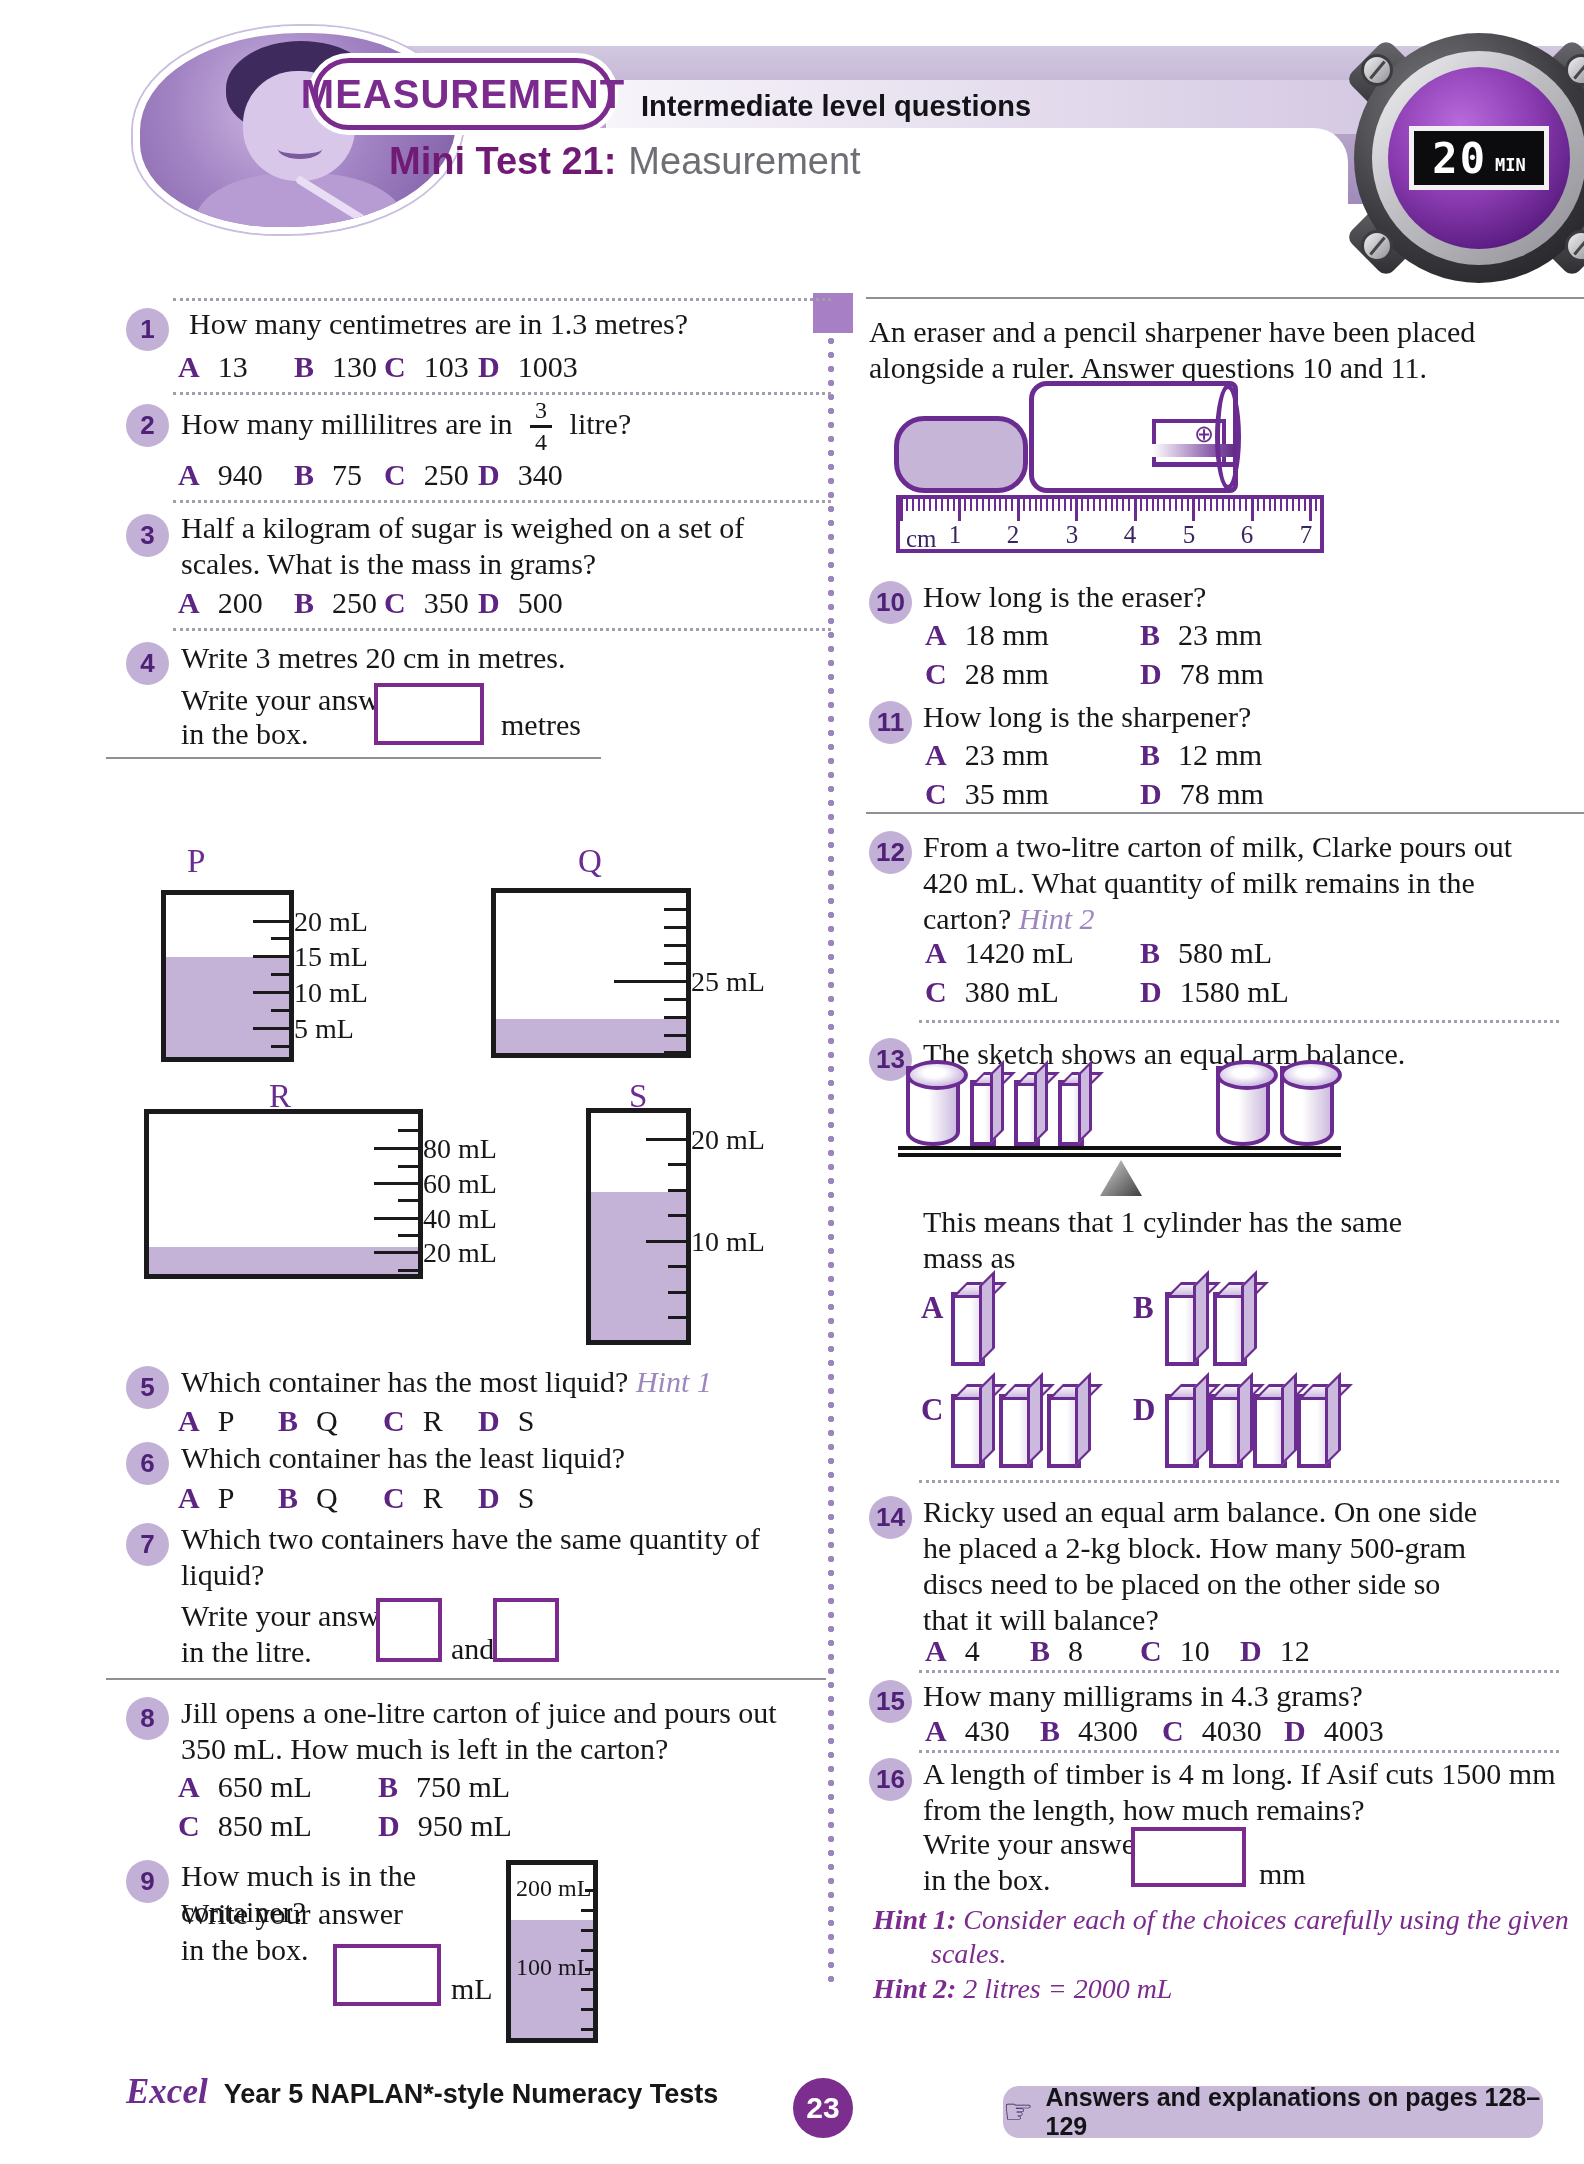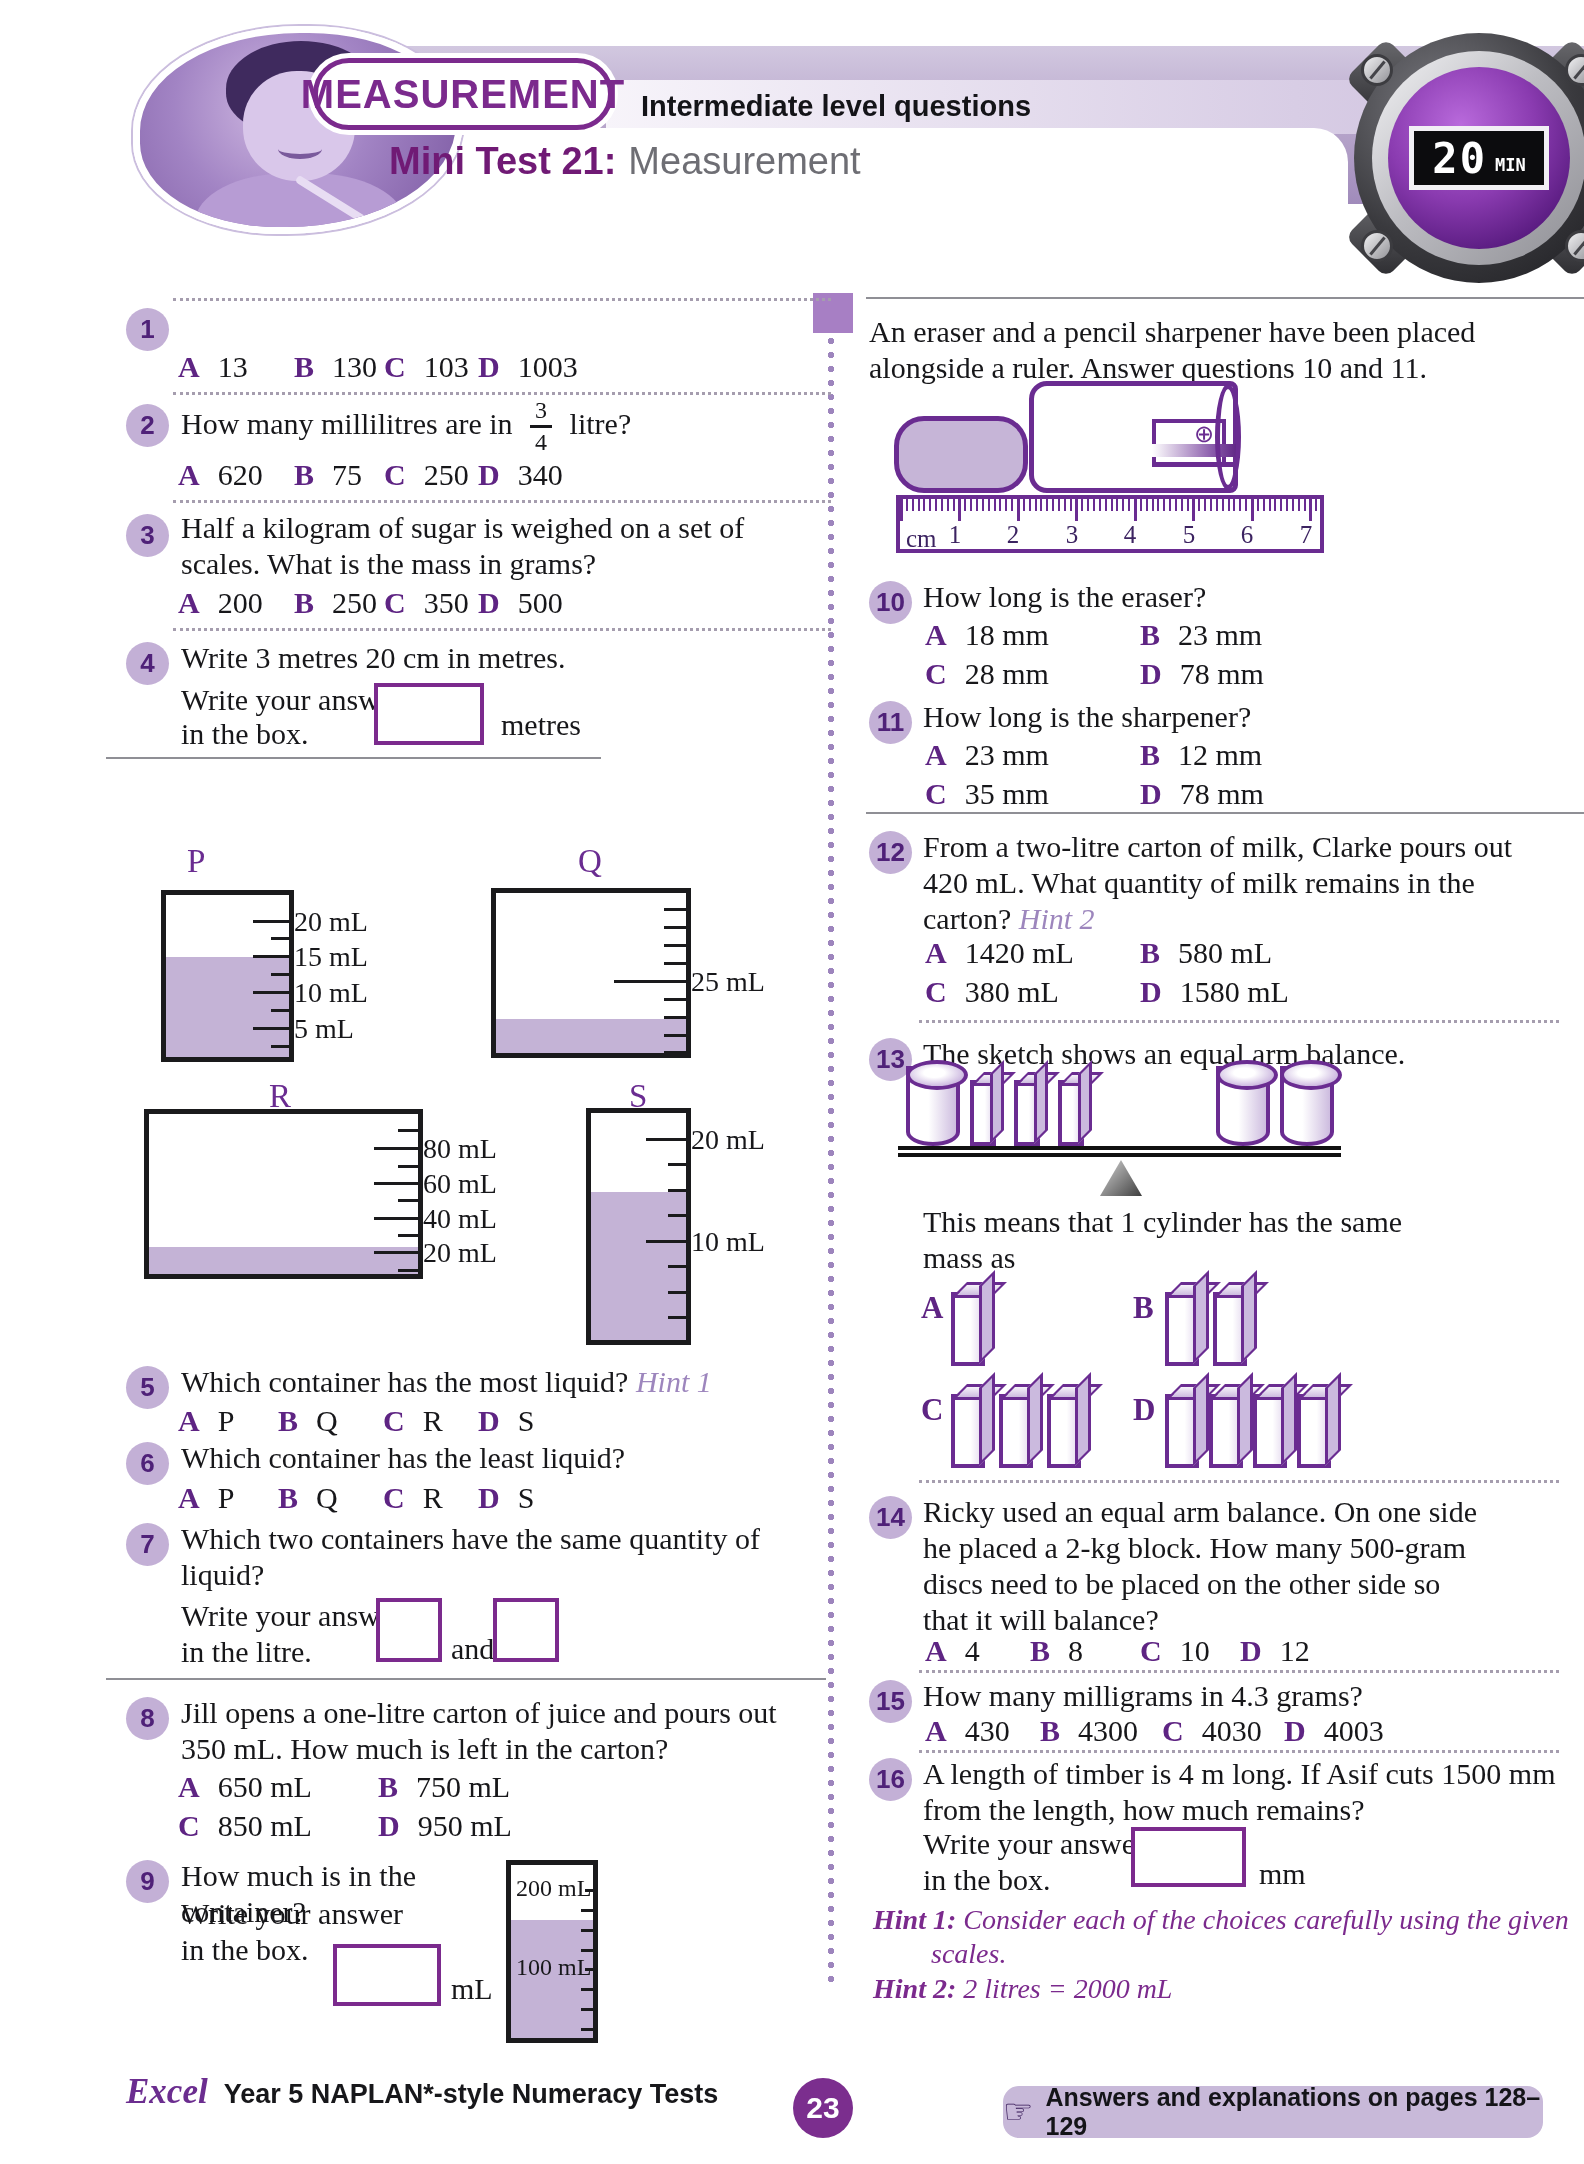--- a/index.html
+++ b/index.html
@@ -188,20 +188,21 @@
       <span class="small">MIN</span>
     </div>
   </div>
 
   <div class="divider-square"></div>
   <div class="divider-dots"></div>
 
   <div class="dotsep" style="left:132px; top:298px; width:658px"></div>
 
   <div class="qnum" style="left:85px; top:308px">1</div>
+  <div class="qt" style="left:148px; top:306px; width:640px">How many centimetres are in 1.3 metres?</div>
   <div class="optrow w105" style="left:137px; top:350px">
     <span class="opt" style="width:116px">
         <b class="L">A</b>
         <span class="v">13</span>
       </span>
     <span class="opt" style="width:90px">
         <b class="L">B</b>
         <span class="v">130</span>
       </span>
     <span class="opt" style="width:94px">
@@ -221,21 +222,21 @@
     <span>How many millilitres are in</span>
     <span style="display:inline-block; vertical-align:middle; text-align:center; font-size:24px; line-height:1.05; margin:0 10px">
       <span style="display:block; border-bottom:3px solid #17171a; padding:0 5px 2px">3</span>
       <span style="display:block; padding-top:2px">4</span>
     </span>
     <span>litre?</span>
   </div>
   <div class="optrow w105" style="left:137px; top:458px">
     <span class="opt" style="width:116px">
         <b class="L">A</b>
-        <span class="v">620</span>
+        <span class="v">940</span>
       </span>
     <span class="opt" style="width:90px">
         <b class="L">B</b>
         <span class="v">75</span>
       </span>
     <span class="opt" style="width:94px">
         <b class="L">C</b>
         <span class="v">250</span>
       </span>
     <span class="opt">

